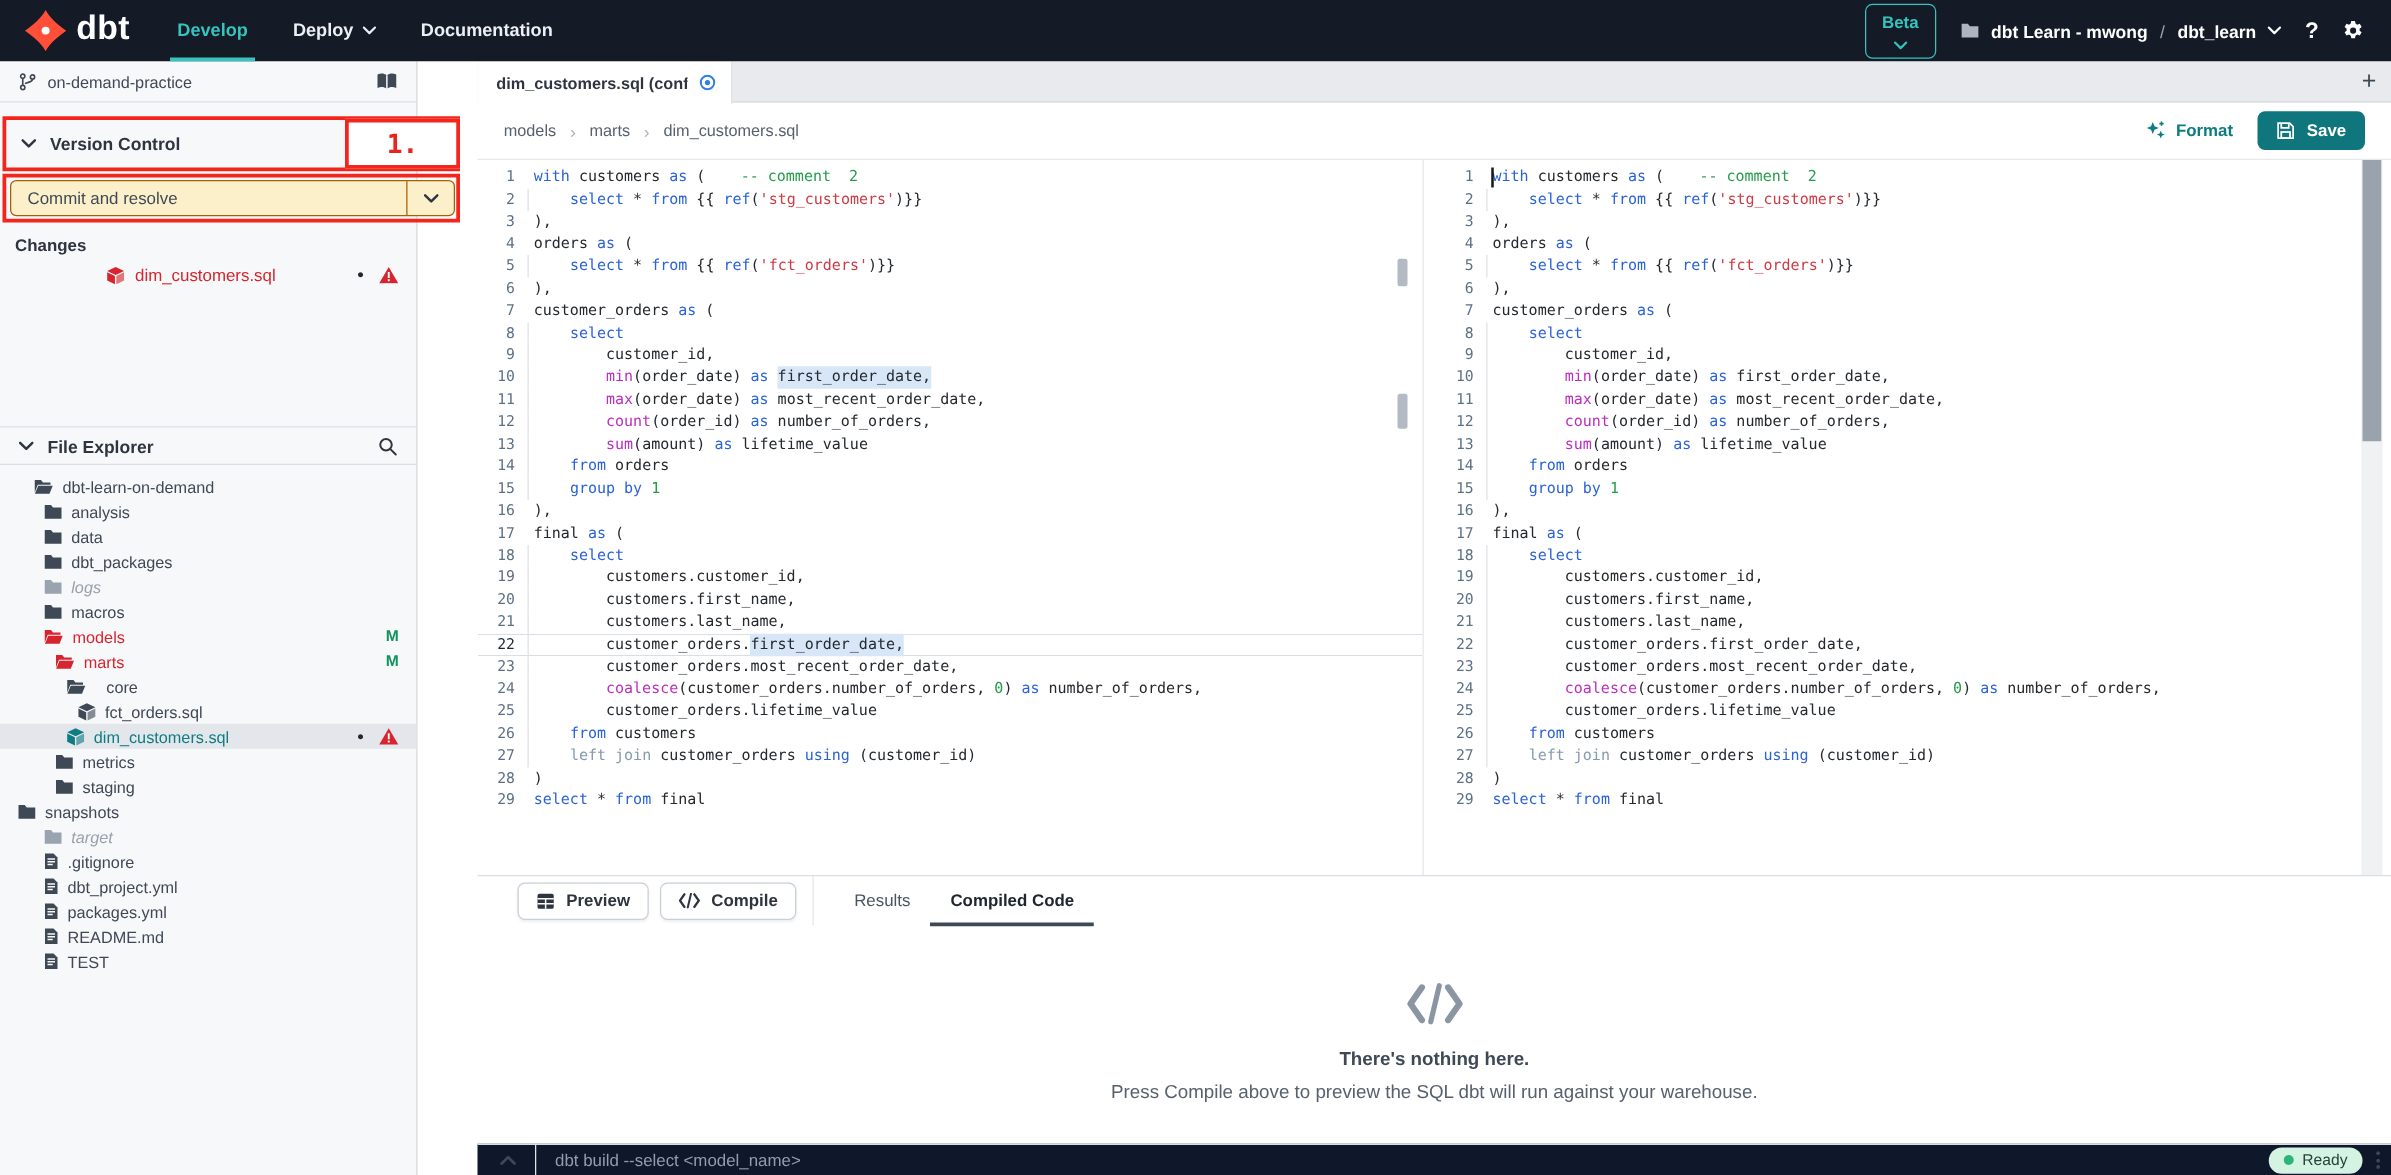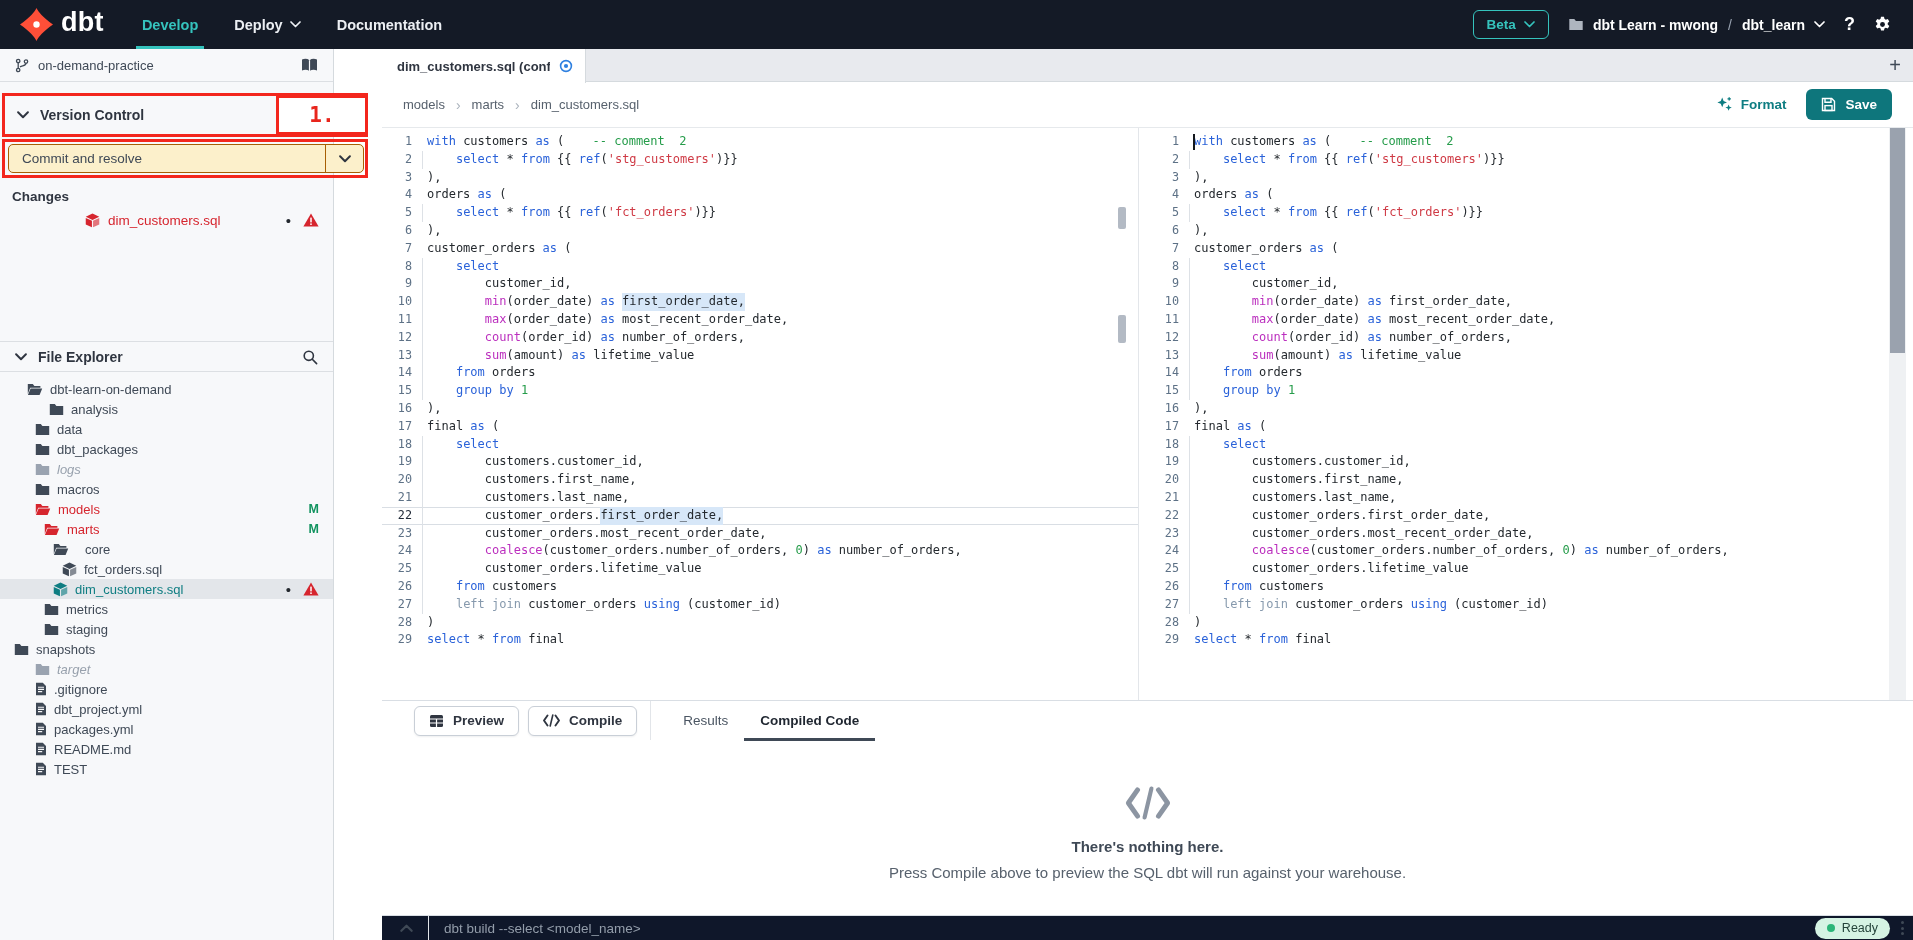--- a/index.html
+++ b/index.html
@@ -9,21 +9,21 @@
 
   
   .navbar{position:absolute;top:0;left:0;right:0;height:49px;background:#141a26;display:flex;align-items:stretch;color:#fff;z-index:30;}
   .logo{display:flex;align-items:center;gap:8px;padding:0 20px 0 20px;}
   .logo-text{font-size:27px;font-weight:700;letter-spacing:.3px;line-height:1;padding-bottom:5px;}
   .nav-links{display:flex;align-items:stretch;}
   .nav-link{display:flex;align-items:center;gap:7px;padding:0 18px;font-size:14.5px;font-weight:600;color:#eceff3;position:relative;cursor:pointer;}
   .nav-link.active{color:#35c3bd;}
   .nav-link.active::after{content:"";position:absolute;left:12px;right:12px;bottom:0;height:3px;background:#35c3bd;}
   .nav-right{margin-left:auto;display:flex;align-items:center;gap:19px;padding-right:22px;}
-  .beta-btn{display:flex;align-items:center;gap:8px;border:1.5px solid #35c3bd;color:#35c3bd;font-weight:700;font-size:13.5px;border-radius:6px;padding:6px 13px;cursor:pointer;}
+  .beta-btn{display:flex;align-items:center;gap:8px;border:1.5px solid #35c3bd;color:#35c3bd;font-weight:700;font-size:13.5px;border-radius:6px;padding:6px 13px;cursor:pointer;flex-direction:column;}
   .project-picker{display:flex;align-items:center;gap:9px;font-size:14px;font-weight:600;cursor:pointer;}
   .project-sep{color:#9aa4b2;font-weight:400;padding:0 1px;}
   .help-icon{font-size:18px;font-weight:700;cursor:pointer;}
   .gear{cursor:pointer;}
 
   
   .sidebar{position:absolute;top:49px;left:0;width:334px;bottom:0;background:#f7f8fa;border-right:1px solid #d5dade;}
   .branch-row{position:absolute;top:0;left:0;right:0;height:33px;display:flex;align-items:center;gap:9px;padding:0 15px;border-bottom:1px solid #dcdfe3;color:#3f4956;font-size:13px;}
   .branch-row .book{margin-left:auto;color:#3f4956;cursor:pointer;}
   .anno{border:3px solid #f3261d;position:absolute;}
@@ -264,21 +264,21 @@
   <div class="tree">
       <div class="tree-row" style="padding-left: 27px;">
         <span class="ticon">
           <svg width="16" height="13" viewBox="0 0 16 13">
             <path d="M.8 1h5l1.6 1.9h6V4.8H3.2L.8 11z" fill="currentColor"></path>
             <path d="M3.6 5.6h11.6L12.6 12H.9z" fill="currentColor"></path>
           </svg>
         </span>
         <span>dbt-learn-on-demand</span>
       </div>
-      <div class="tree-row" style="padding-left: 49px;">
+      <div class="tree-row" style="padding-left: 35px;">
         <span class="ticon">
           <svg width="15" height="13" viewBox="0 0 15 13">
             <path d="M.8 1h5l1.6 1.9h6.8V12H.8z" fill="currentColor"></path>
           </svg>
         </span>
         <span>analysis</span>
       </div>
       <div class="tree-row" style="padding-left: 35px;">
         <span class="ticon">
           <svg width="15" height="13" viewBox="0 0 15 13">

